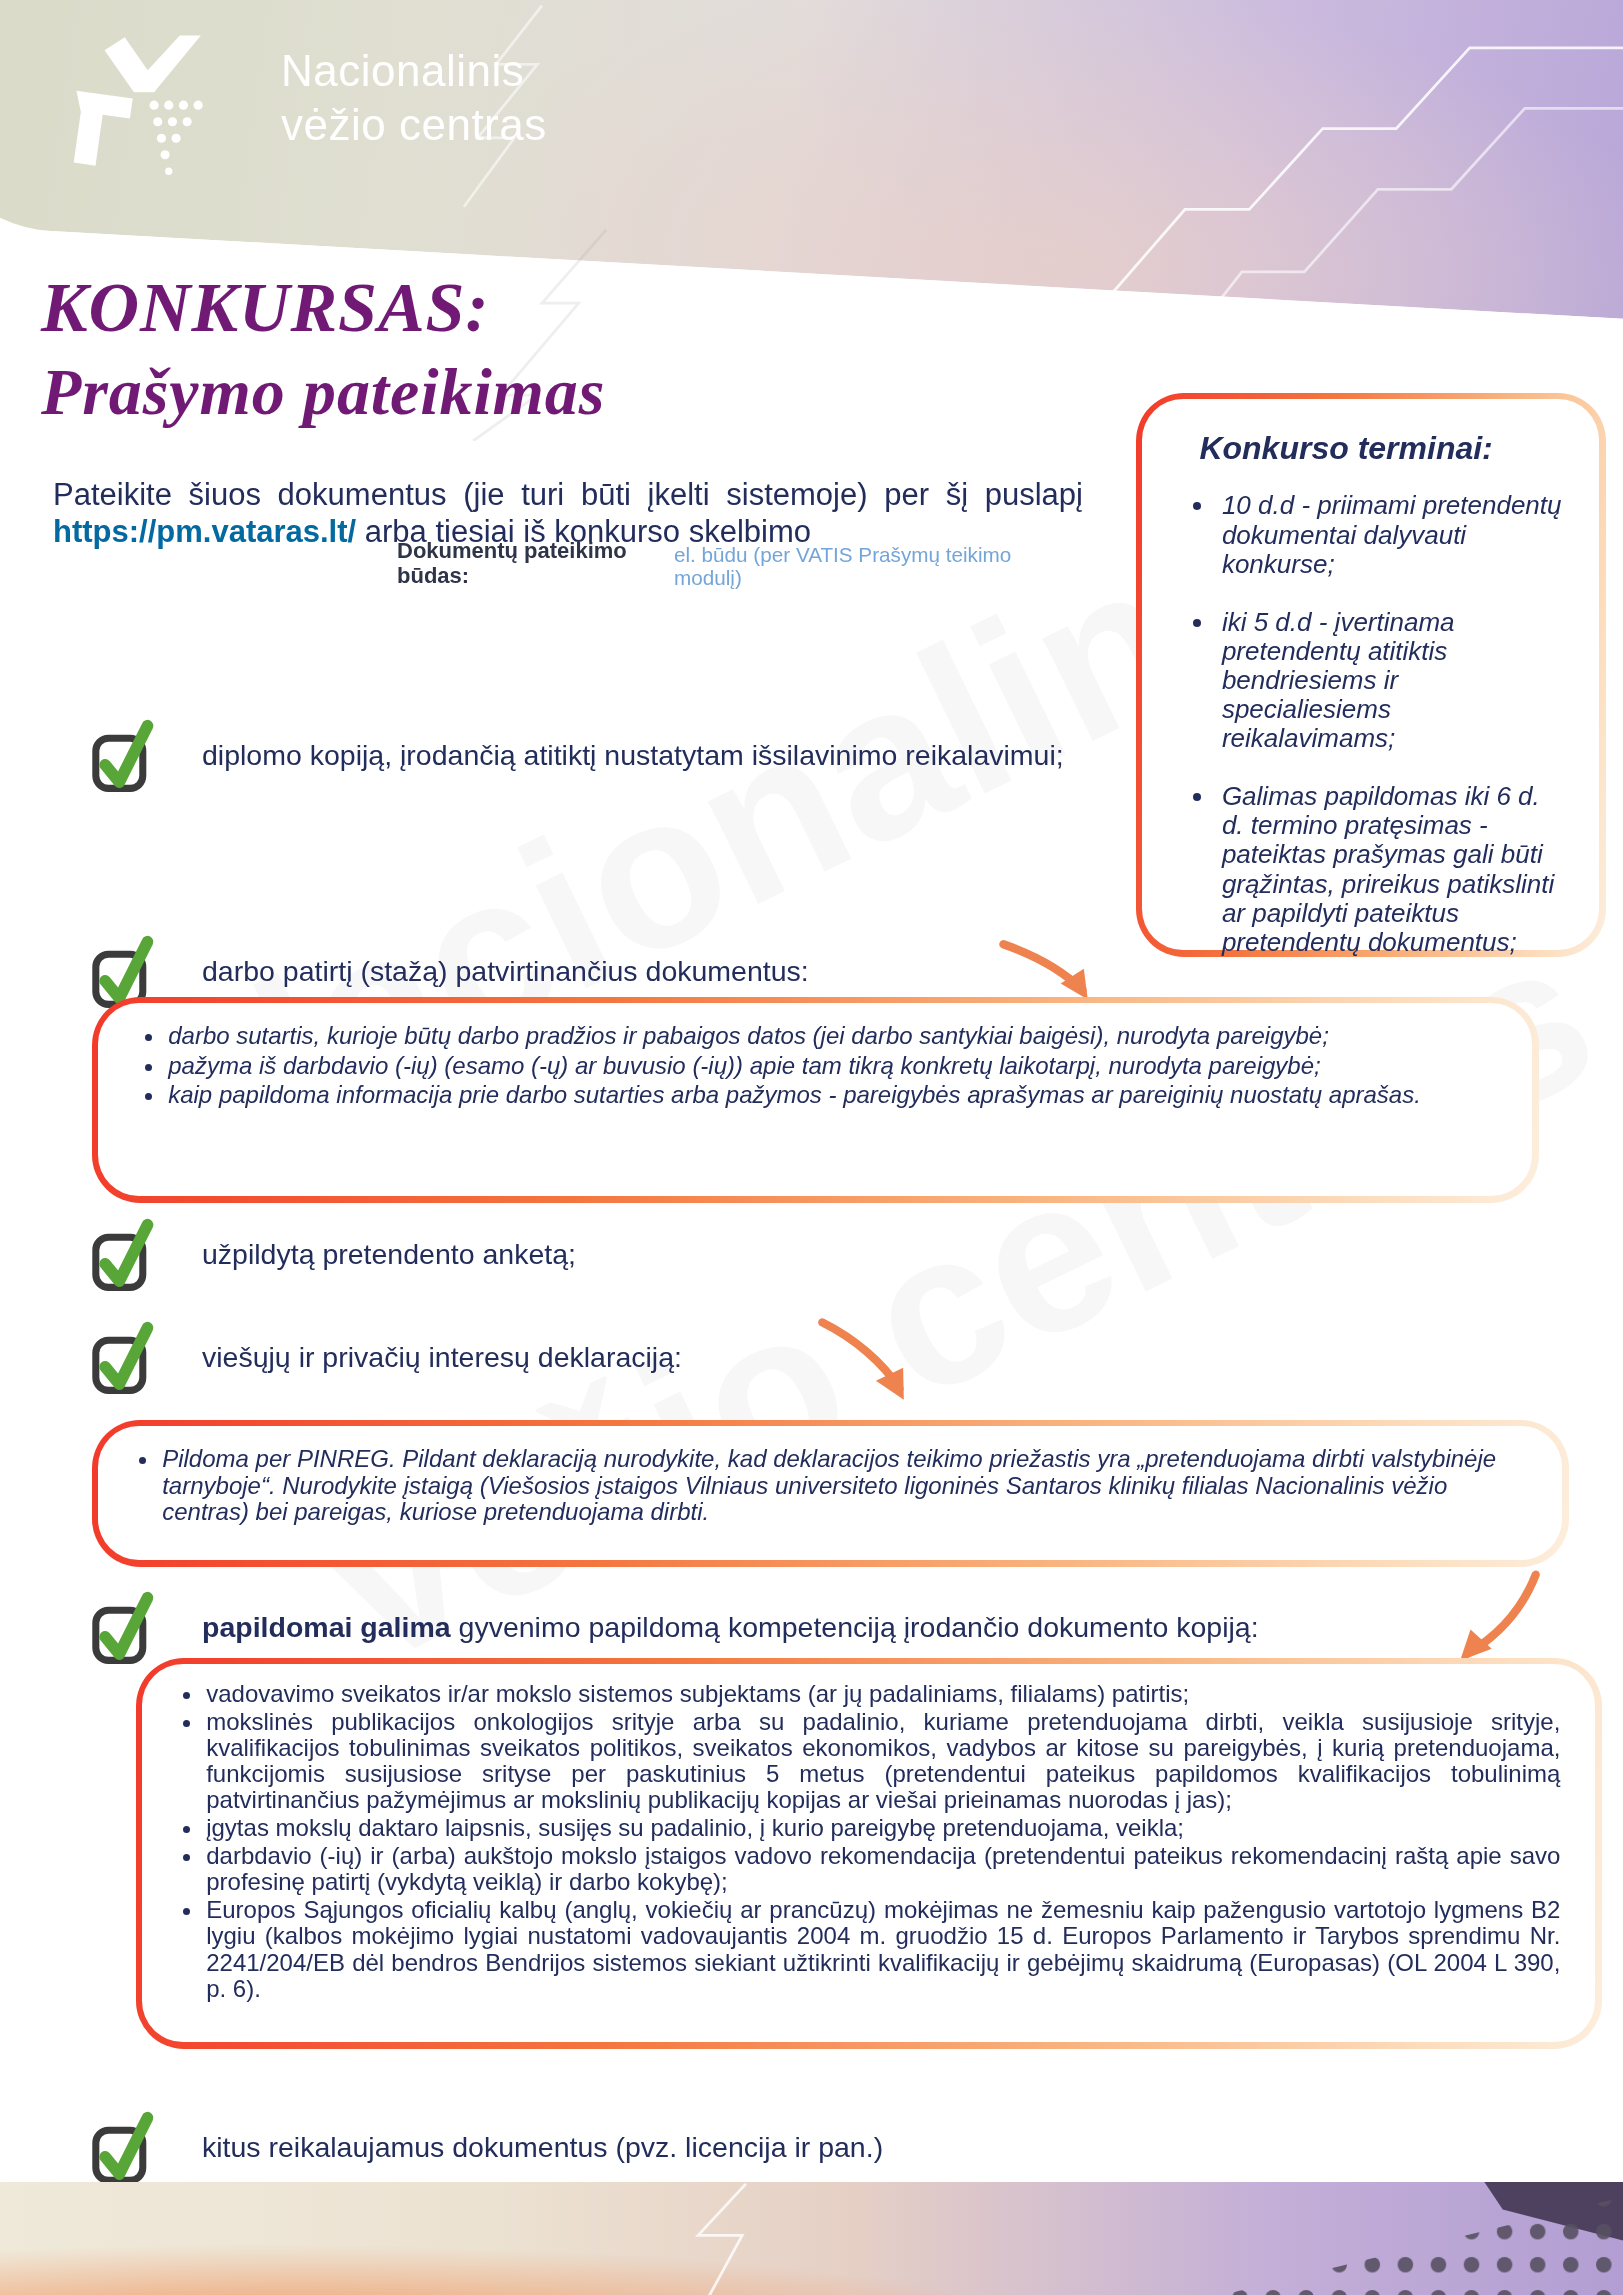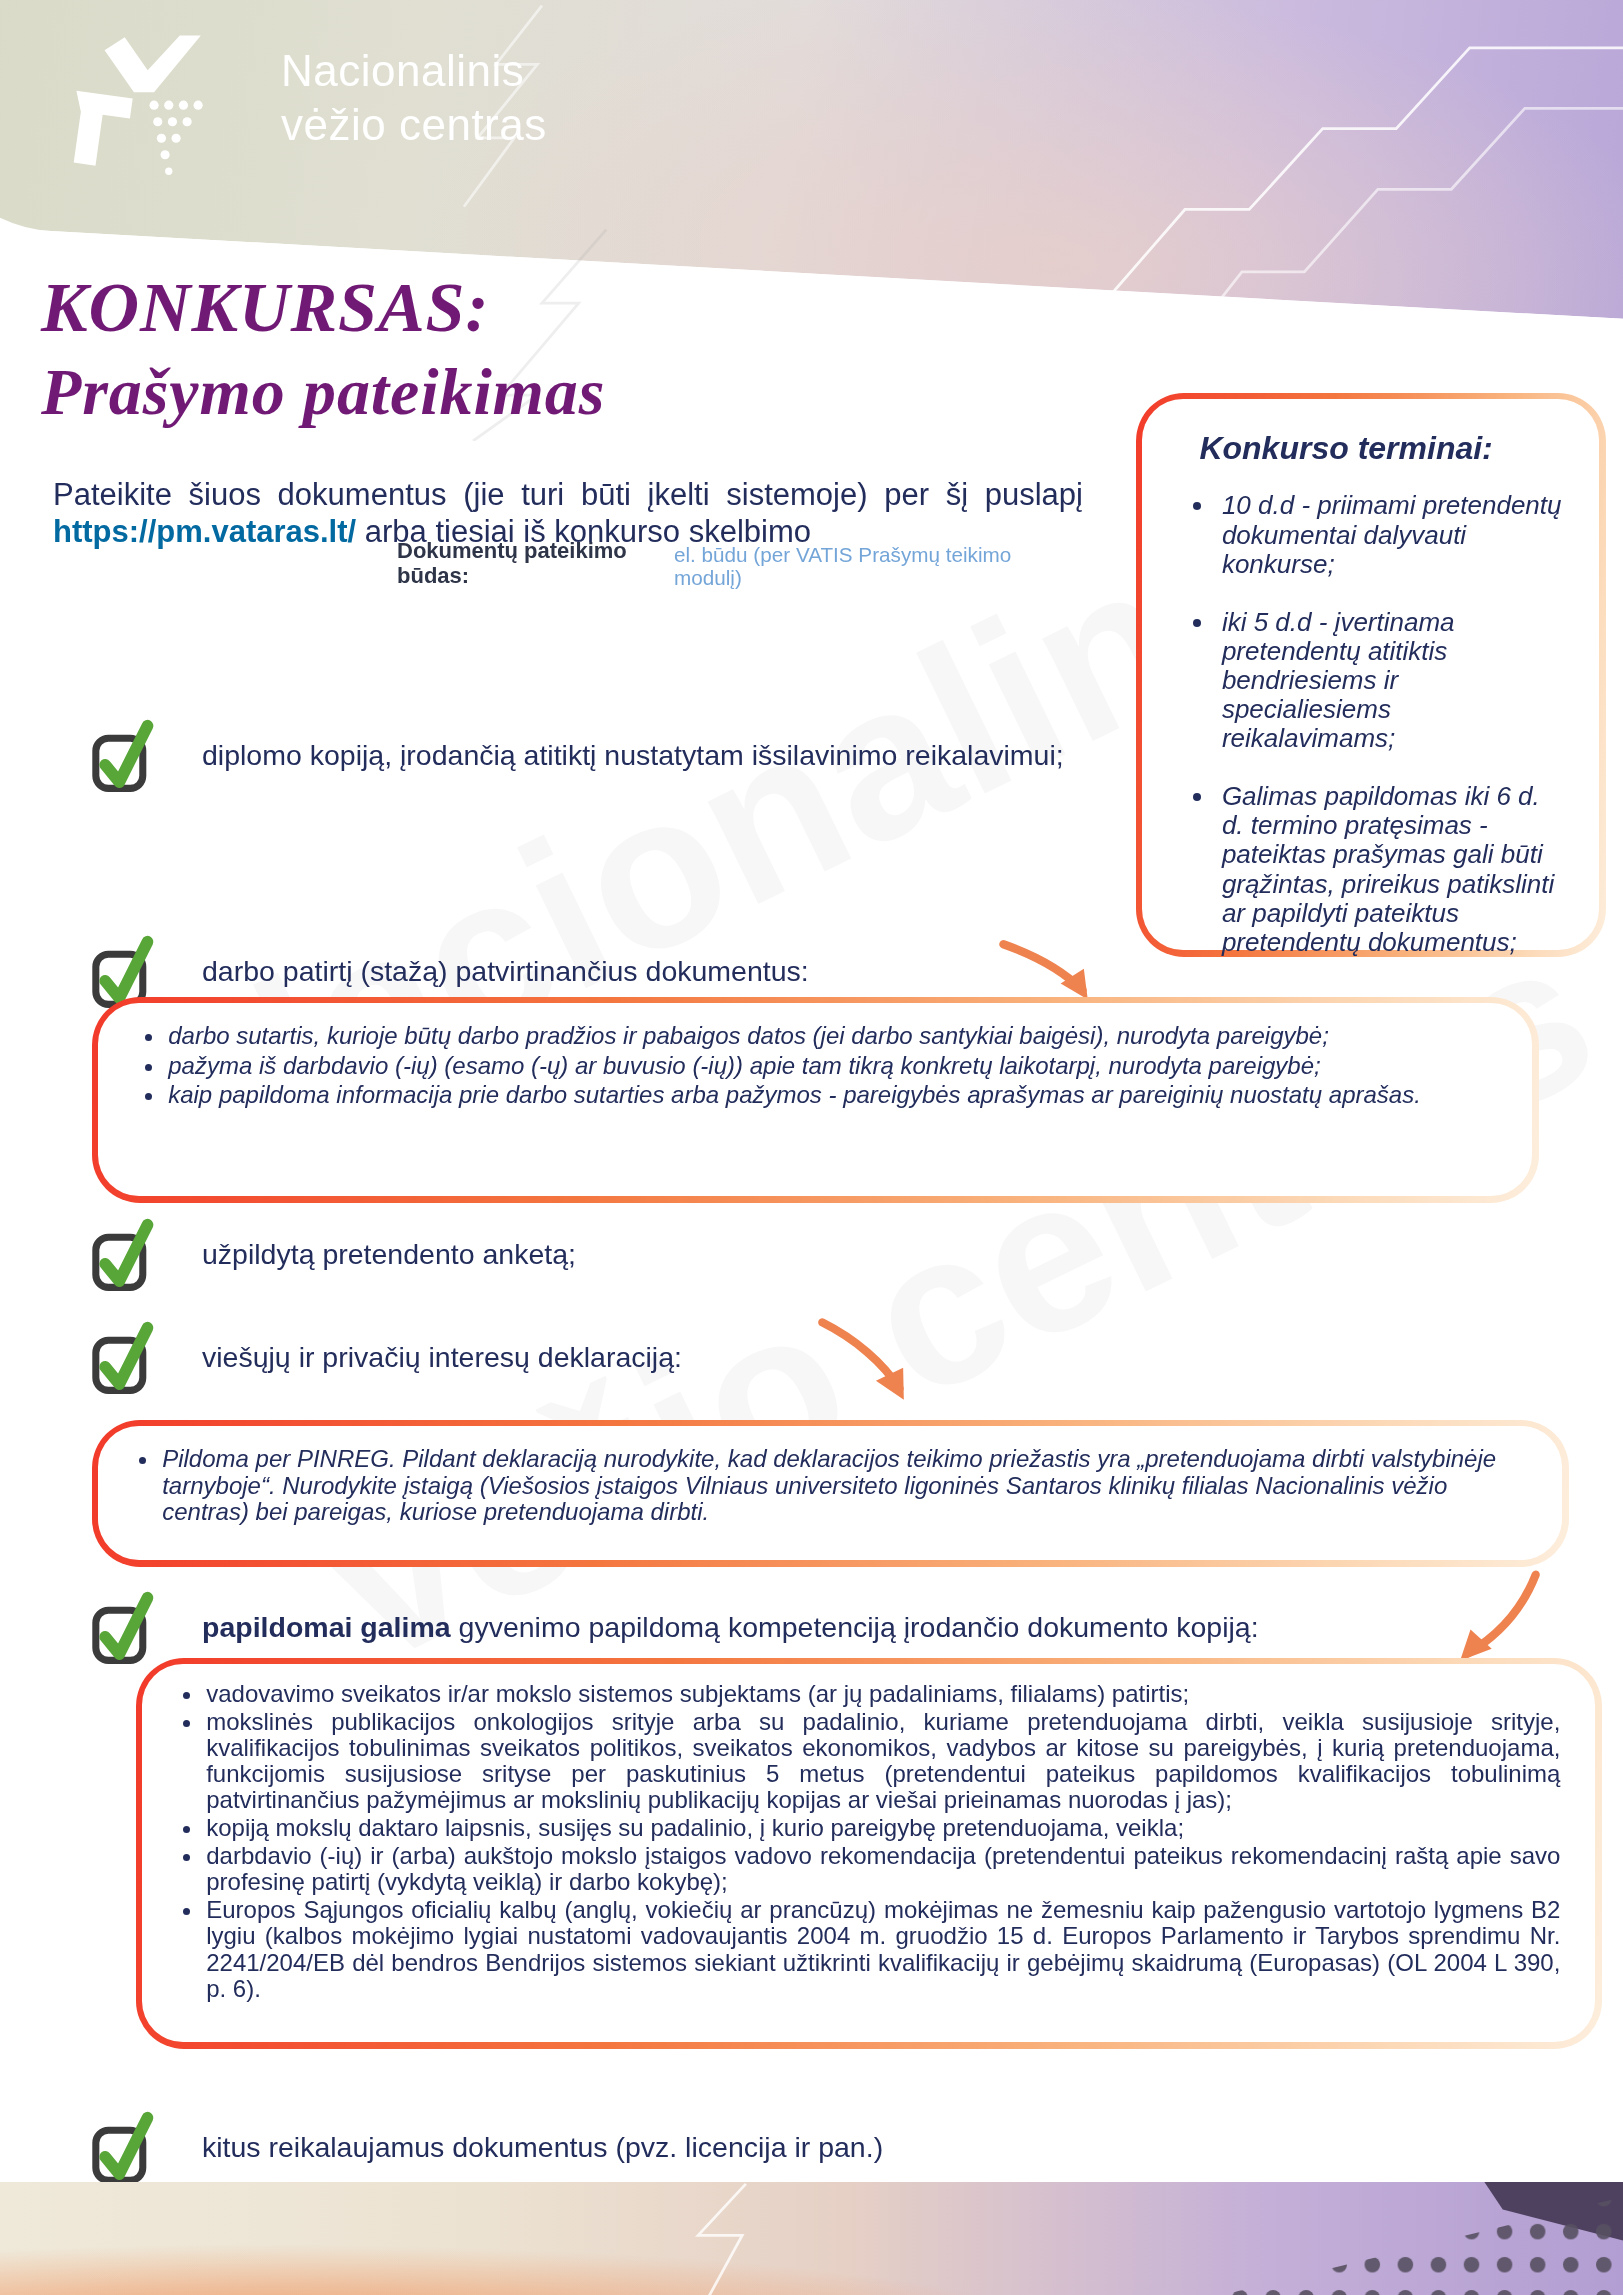--- a/index.html
+++ b/index.html
@@ -239,21 +239,21 @@
   <svg class="arrow" style="left:1433px;top:1567px;" width="110" height="96" viewBox="0 0 120 104">
     <path d="M112 8 C98 44 72 74 38 94" fill="none" stroke="#ef8350" stroke-width="9" stroke-linecap="round"></path>
     <path d="M64 92 L28 100 L44 68 Z" fill="#ef8350" transform="rotate(-8 42 90)"></path>
   </svg>
 
   <div class="gbox box3">
     <div class="gbox-inner">
       <ul class="rbox-list">
         <li>vadovavimo sveikatos ir/ar mokslo sistemos subjektams (ar jų padaliniams, filialams) patirtis;</li>
         <li>mokslinės publikacijos onkologijos srityje arba su padalinio, kuriame pretenduojama dirbti, veikla susijusioje srityje, kvalifikacijos tobulinimas sveikatos politikos, sveikatos ekonomikos, vadybos ar kitose su pareigybės, į kurią pretenduojama, funkcijomis susijusiose srityse per paskutinius 5 metus (pretendentui pateikus papildomos kvalifikacijos tobulinimą patvirtinančius pažymėjimus ar mokslinių publikacijų kopijas ar viešai prieinamas nuorodas į jas);</li>
-        <li>kopiją mokslų daktaro laipsnis, susijęs su padalinio, į kurio pareigybę pretenduojama, veikla;</li>
+        <li>įgytas mokslų daktaro laipsnis, susijęs su padalinio, į kurio pareigybę pretenduojama, veikla;</li>
         <li>darbdavio (-ių) ir (arba) aukštojo mokslo įstaigos vadovo rekomendacija (pretendentui pateikus rekomendacinį raštą apie savo profesinę patirtį (vykdytą veiklą) ir darbo kokybę);</li>
         <li>Europos Sąjungos oficialių kalbų (anglų, vokiečių ar prancūzų) mokėjimas ne žemesniu kaip pažengusio vartotojo lygmens B2 lygiu (kalbos mokėjimo lygiai nustatomi vadovaujantis 2004 m. gruodžio 15 d. Europos Parlamento ir Tarybos sprendimu Nr. 2241/204/EB dėl bendros Bendrijos sistemos siekiant užtikrinti kvalifikacijų ir gebėjimų skaidrumą (Europasas) (OL 2004 L 390, p. 6).</li>
       </ul>
     </div>
   </div>
 
   <div class="check-row" style="top:2103px;width:1377px;">
     <span class="checkbox-icon">
       <svg viewBox="0 0 92 100" width="72" height="83">
           <rect x="10" y="28" width="60" height="64" rx="16" fill="none" stroke="#3b3b3b" stroke-width="9"></rect>

